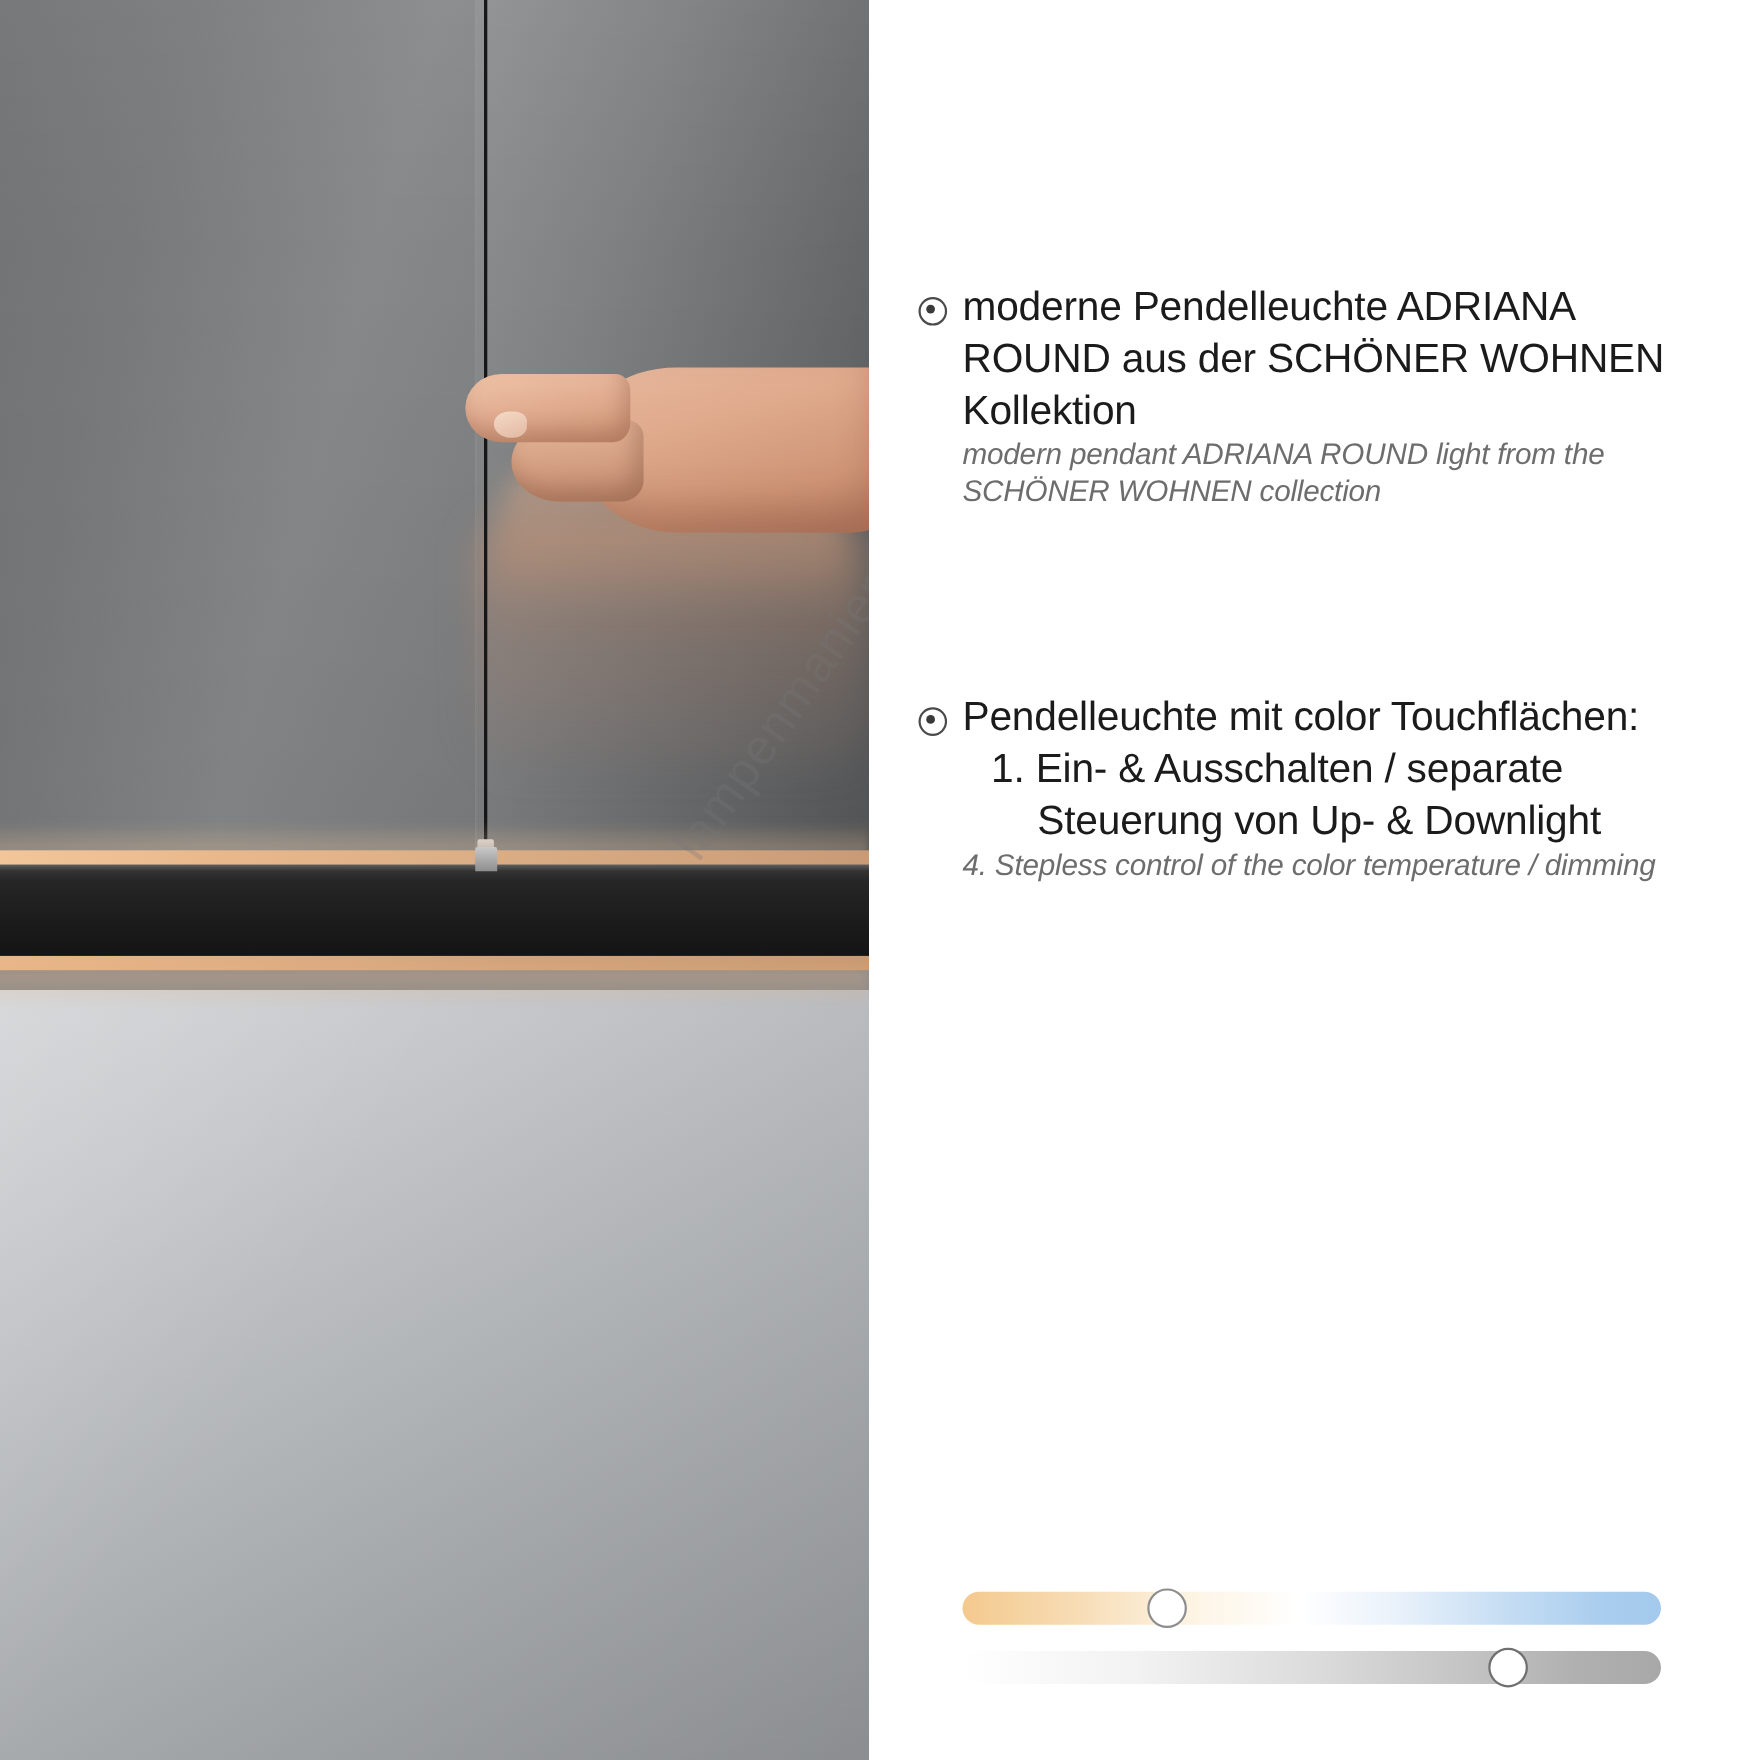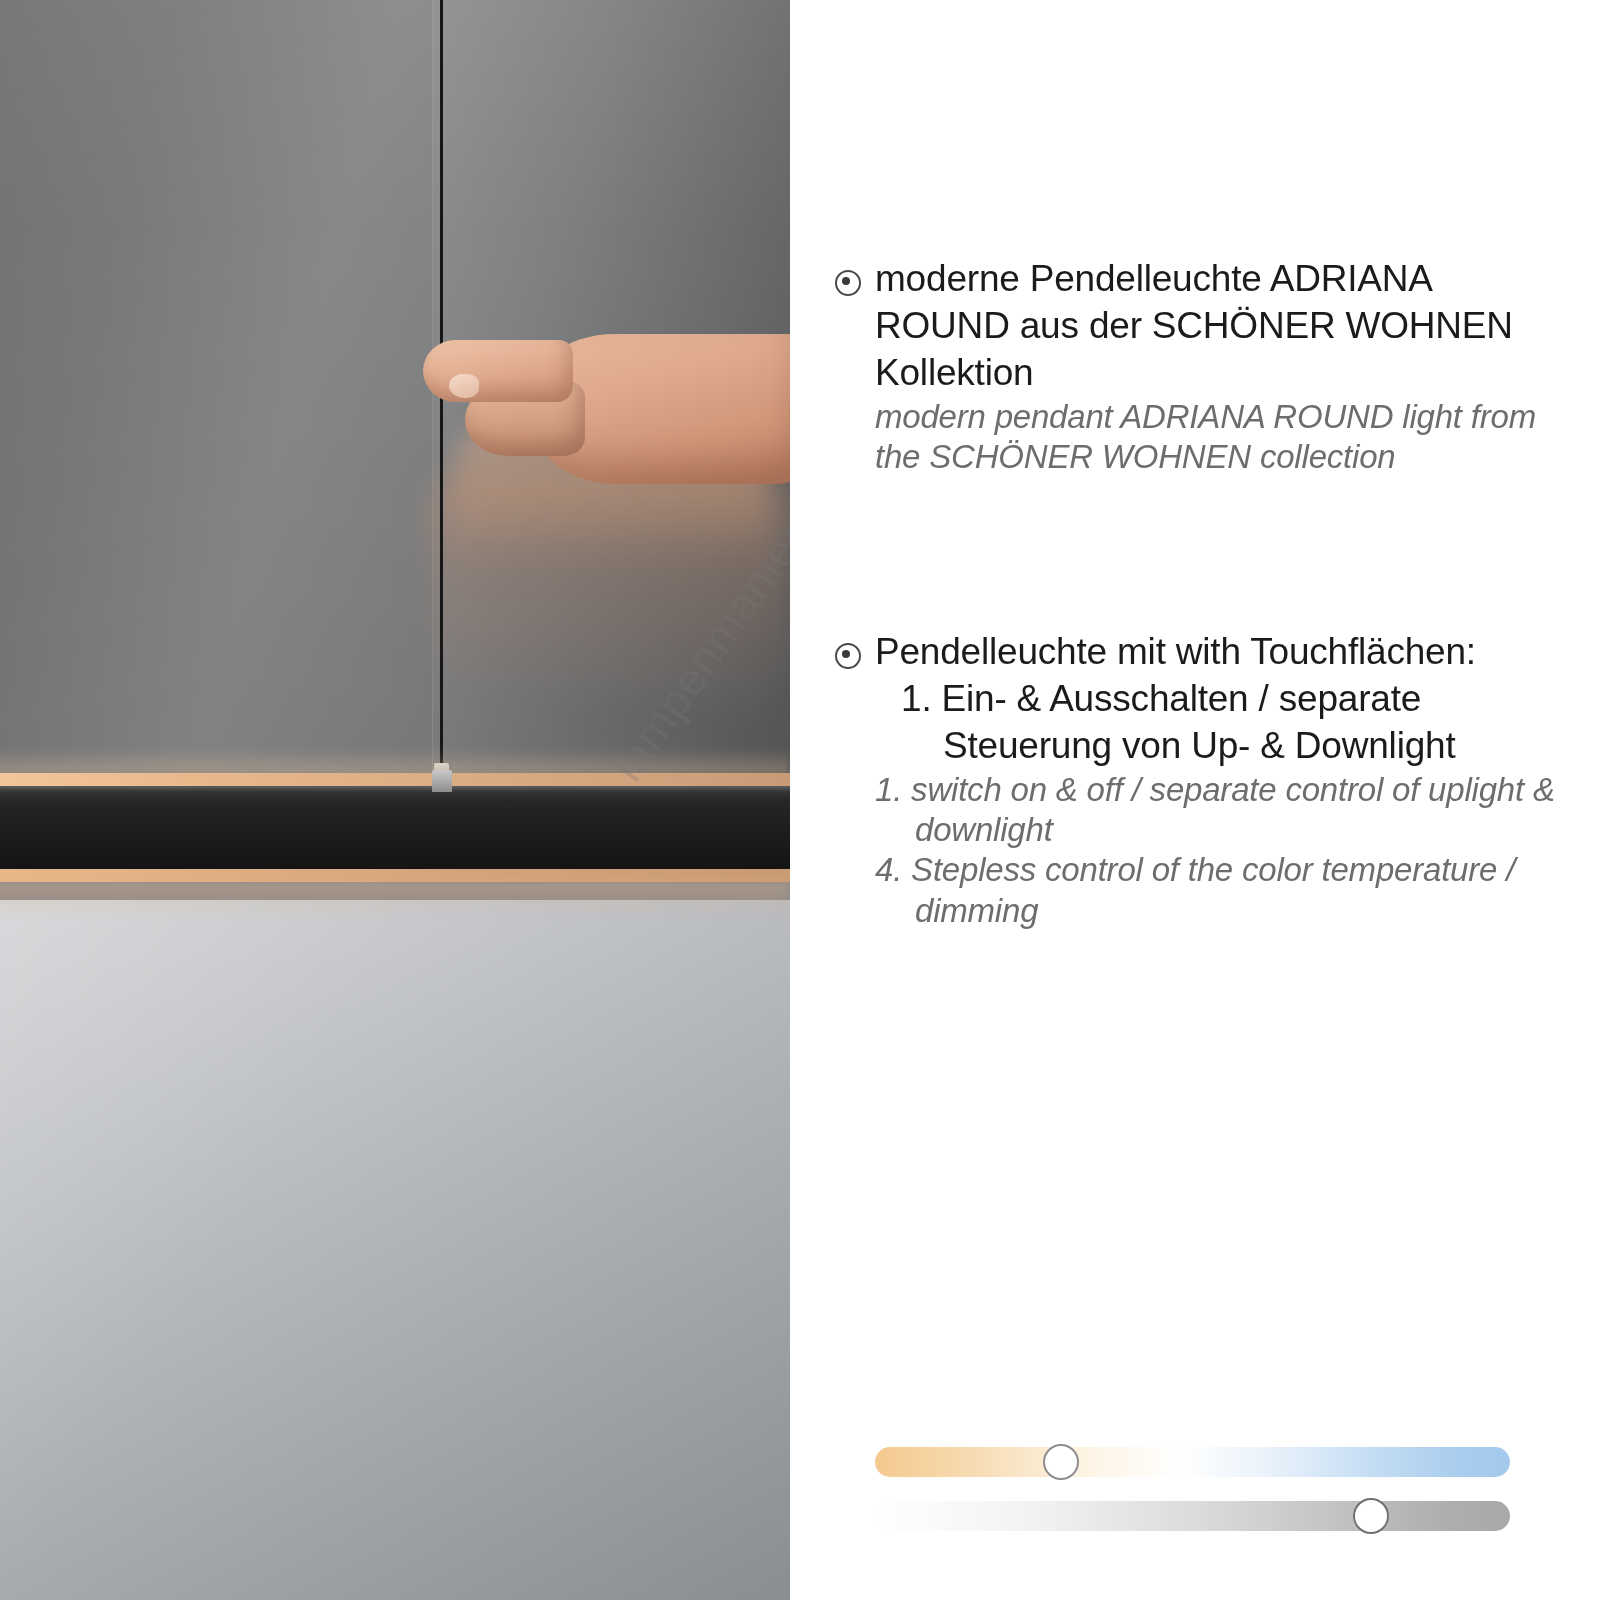--- a/index.html
+++ b/index.html
@@ -283,21 +283,21 @@
     font-family: "Liberation Sans", sans-serif;
     font-size: 37px;
     line-height: 1.27;
     color: #1b1b1b;
     letter-spacing: -0.2px;
     margin: 0;
   }
   .en {
     font-family: "Liberation Sans", sans-serif;
     font-style: italic;
-    font-size: 33px;
+    font-size: 27px;
     line-height: 1.22;
     color: #6d6d6d;
     letter-spacing: -0.2px;
     margin: 0;
   }
   .num-line {
     display: block;
     padding-left: 42px;
     text-indent: -42px;
     margin-left: 26px;
@@ -394,26 +394,23 @@
       <span class="bullet-dot"></span>
       <div class="bullet-text">
         <p class="de">moderne Pendelleuchte ADRIANA ROUND aus der SCHÖNER WOHNEN Kollektion</p>
         <p class="en">modern pendant ADRIANA ROUND light from the SCHÖNER WOHNEN collection</p>
       </div>
     </div>
 
     <div class="bullet-block bullet-2">
       <span class="bullet-dot"></span>
       <div class="bullet-text">
-        <p class="de">Pendelleuchte mit with Touchflächen:</p>
+        <p class="de">Pendelleuchte mit color Touchflächen:</p>
         <p class="de">
             <span class="num-line">1. Ein- &amp; Ausschalten / separate Steuerung von Up- &amp; Downlight</span>
-          </p>
-        <p class="en">
-            <span class="num-line-en">1. switch on &amp; off / separate control of uplight &amp; downlight</span>
           </p>
         <p class="en">
             <span class="num-line-en">4. Stepless control of the color temperature / dimming</span>
           </p>
       </div>
     </div>
 
     <div class="sliders">
       <div class="slider">
         <div class="slider-track track-temp"></div>

